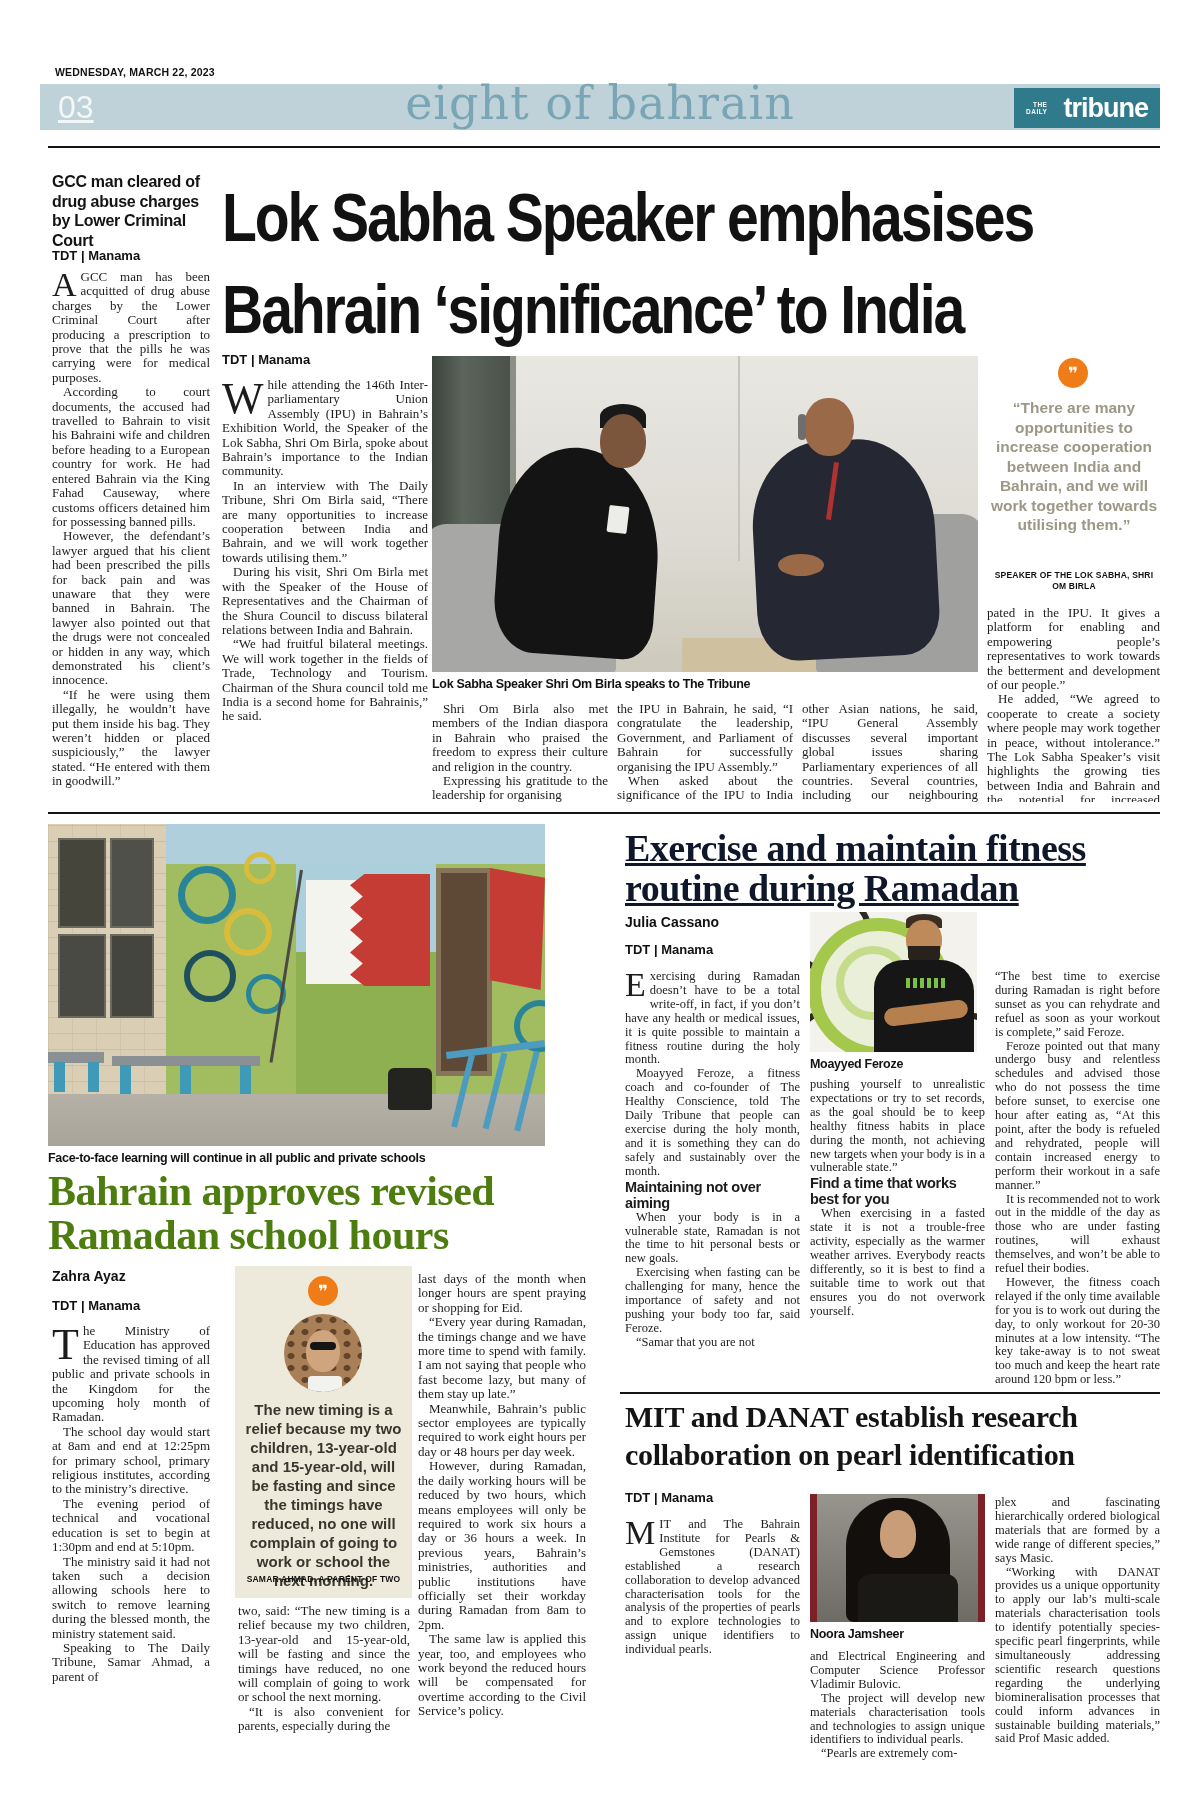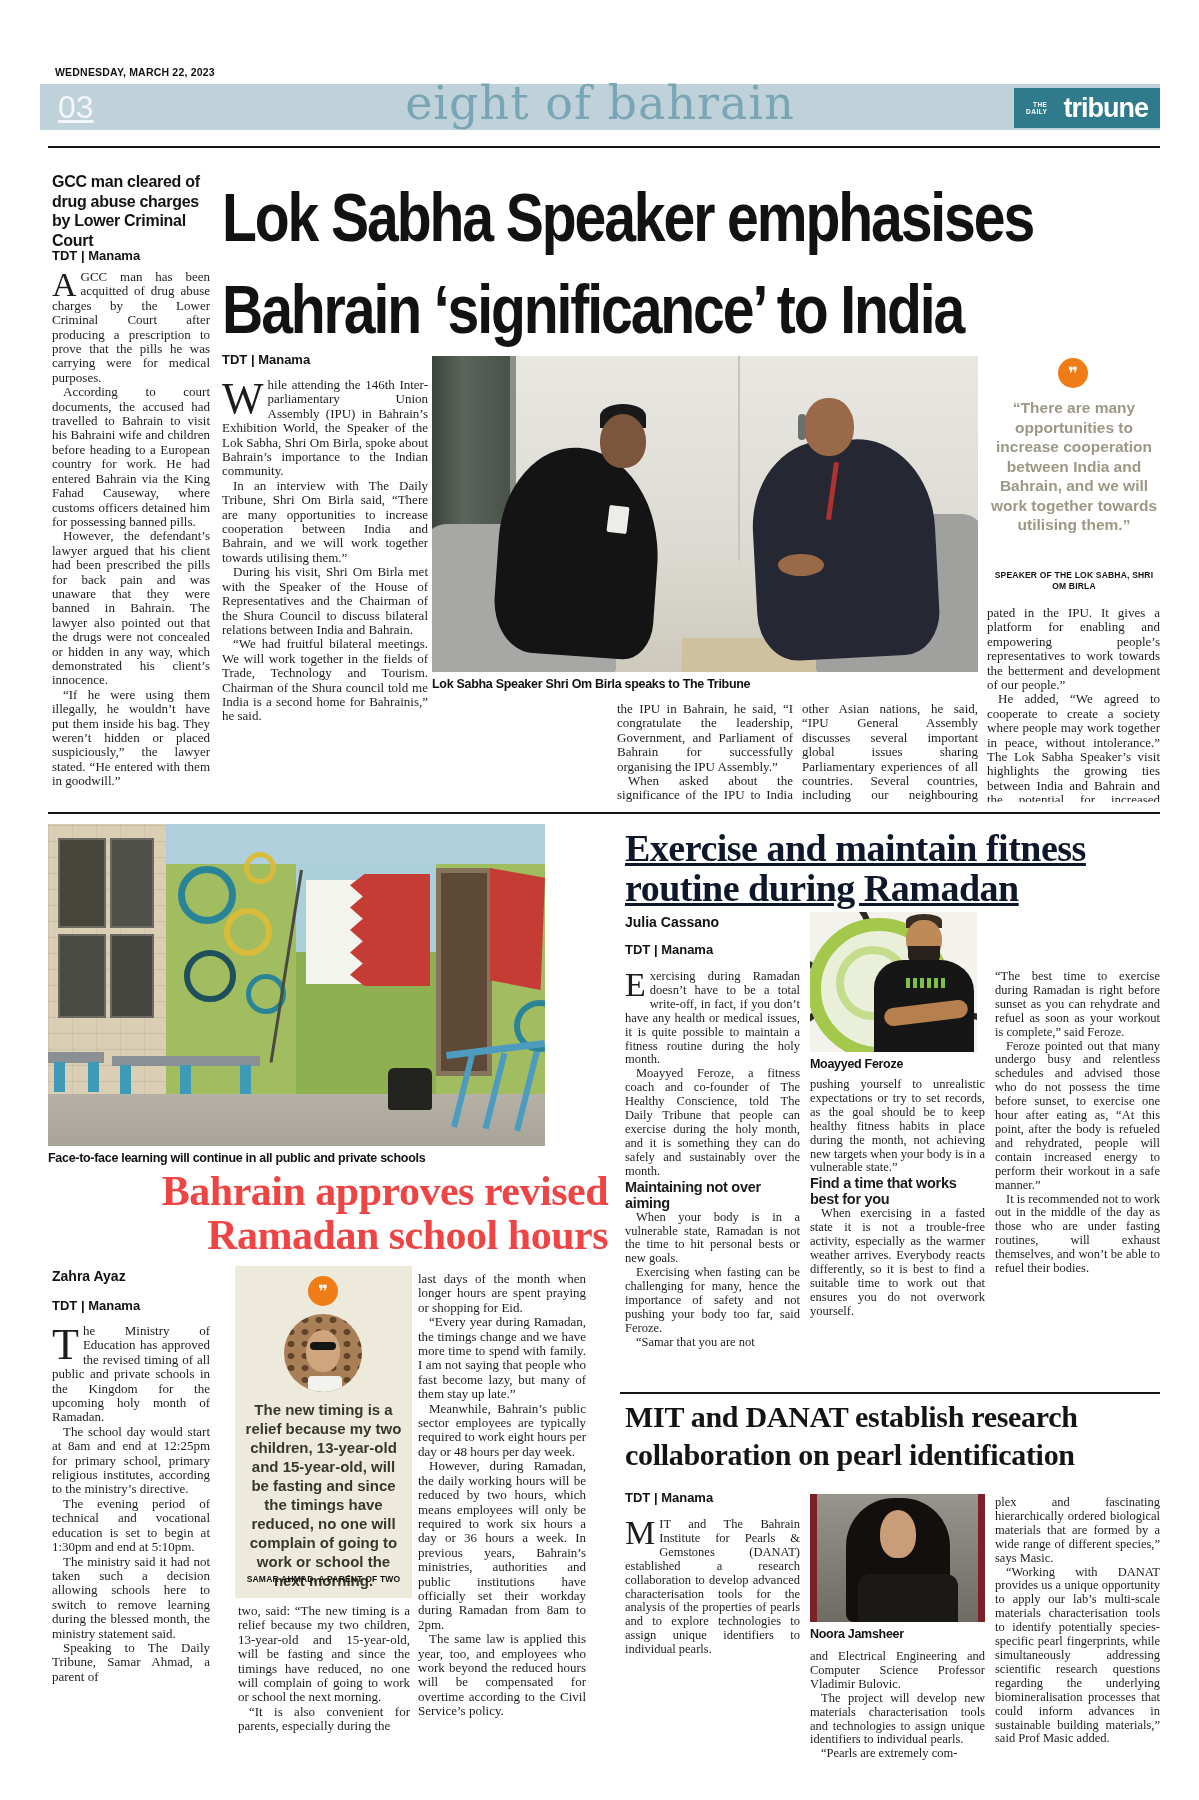--- a/index.html
+++ b/index.html
@@ -13,21 +13,21 @@
   .masthead{font:400 46px/46px "DejaVu Serif",serif;color:#7aa5b5;text-align:center;letter-spacing:1px;}
   .logo{background:#2f7b8c;display:flex;align-items:center;justify-content:center;gap:16px;}
   .logo-sm{position:static!important;display:flex;flex-direction:column;align-items:flex-end;}
   .logo-sm span{font:700 6.5px/7px "Liberation Sans",sans-serif;color:#fff;letter-spacing:.5px;}
   .logo-big{position:static!important;font:700 27px/27px "Liberation Sans",sans-serif;color:#fff;letter-spacing:-1px;}
   .hr{background:#141414;}
   
   .h-main{font:700 68px/94px "Liberation Sans",sans-serif;letter-spacing:-2.5px;color:#121212;
           transform:scaleX(.84);transform-origin:0 0;white-space:nowrap;}
   .h-gcc{font:700 16.5px/19.5px "Liberation Sans",sans-serif;letter-spacing:-.3px;color:#131313;transform:scaleX(.97);transform-origin:0 0;}
-  .h-serif{font:700 42px/46px "Liberation Serif",serif;letter-spacing:-.5px;color:#ef4444;white-space:nowrap;text-align:right;}
+  .h-serif{font:700 42px/46px "Liberation Serif",serif;letter-spacing:-.5px;color:#4d7c0f;white-space:nowrap;}
   .h-serif2{font:700 38px/40px "Liberation Serif",serif;letter-spacing:-.5px;color:#0f172a;white-space:nowrap;text-decoration:underline;}
   .h-serif3{font:700 30px/37px "Liberation Serif",serif;letter-spacing:-.3px;color:#141414;white-space:nowrap;}
   
   .by{font:700 13px "Liberation Sans",sans-serif;color:#111;}
   .auth{font:700 14px "Liberation Sans",sans-serif;color:#111;}
   .col{font:400 13px/14.4px "Liberation Serif",serif;text-align:justify;color:#1c1c1c;overflow:hidden;}
   .col.sm{font-size:12.5px;line-height:13.9px;}
   .col p{margin:0;}
   .col p.ind{text-indent:11px;}
   .dc{float:left;font:400 34px/27px "Liberation Serif",serif;padding:1px 4px 0 0;}
@@ -94,20 +94,24 @@
     <div style="left:168px;top:58px;width:46px;height:54px;background:#7b563c;border-radius:50% 50% 46% 46%"></div>
     <div style="left:176px;top:150px;width:20px;height:27px;background:#ecece8;border-radius:2px;transform:rotate(7deg)"></div>
     <div style="left:322px;top:84px;width:182px;height:218px;background:#252732;border-radius:40% 42% 20% 22%;transform:rotate(-3deg)"></div>
     <div style="left:372px;top:42px;width:50px;height:58px;background:#9a6a48;border-radius:48%"></div>
     <div style="left:366px;top:58px;width:8px;height:26px;background:#6e6e6e;border-radius:4px"></div>
     <div style="left:398px;top:106px;width:5px;height:58px;background:#b03230;transform:rotate(8deg)"></div>
     <div style="left:346px;top:198px;width:46px;height:22px;background:#9a6a48;border-radius:50%"></div>
   </div>
   <div class="cap" style="left:432px;top:677px;width:420px;height:16px">Lok Sabha Speaker Shri Om Birla speaks to The Tribune</div>
 
+  <div class="col" style="left:432px;top:702px;width:176px;height:100px">
+    <p class="ind">Shri Om Birla also met members of the Indian diaspora in Bahrain who praised the freedom to express their culture and religion in the country.</p>
+    <p class="ind">Expressing his gratitude to the leadership for organising</p>
+  </div>
   <div class="col" style="left:617px;top:702px;width:176px;height:100px">
     <p>the IPU in Bahrain, he said, “I congratulate the leadership, Government, and Parliament of Bahrain for successfully organising the IPU Assembly.”</p>
     <p class="ind">When asked about the significance of the IPU to India and</p>
   </div>
   <div class="col" style="left:802px;top:702px;width:176px;height:100px">
     <p>other Asian nations, he said, “IPU General Assembly discusses several important global issues sharing Parliamentary experiences of all countries. Several countries, including our neighbouring nations, partici-</p>
   </div>
 
   <div class="qc" style="left:1058px;top:358px;width:30px;height:30px">❞</div>
   <div class="pq" style="left:988px;top:398px;width:172px;height:166px">“There are many opportunities to increase cooperation between India and Bahrain, and we will work together towards utilising them.”</div>
@@ -223,20 +227,21 @@
   <div class="cap" style="left:810px;top:1057px;width:170px;height:15px">Moayyed Feroze</div>
   <div class="col sm" style="left:810px;top:1078px;width:175px;height:312px">
     <p>pushing yourself to unrealistic expectations or try to set records, as the goal should be to keep healthy fitness habits in place during the month, not achieving new targets when your body is in a vulnerable state.”</p>
     <p class="sub">Find a time that works best for you</p>
     <p class="ind">When exercising in a fasted state it is not a trouble-free activity, especially as the warmer weather arrives. Everybody reacts differently, so it is best to find a suitable time to work out that ensures you do not overwork yourself.</p>
   </div>
   <div class="col sm" style="left:995px;top:970px;width:165px;height:420px">
     <p>“The best time to exercise during Ramadan is right before sunset as you can rehydrate and refuel as soon as your workout is complete,” said Feroze.</p>
     <p class="ind">Feroze pointed out that many undergo busy and relentless schedules and advised those who do not possess the time before sunset, to exercise one hour after eating as, “At this point, after the body is refueled and rehydrated, people will contain increased energy to perform their workout in a safe manner.”</p>
     <p class="ind">It is recommended not to work out in the middle of the day as those who are under fasting routines, will exhaust themselves, and won’t be able to refuel their bodies.</p>
+    <p class="ind">However, the fitness coach relayed if the only time available for you is to work out during the day, to only workout for 20-30 minutes at a low intensity. “The key take-away is to not sweat too much and keep the heart rate around 120 bpm or less.”</p>
   </div>
 
   <div class="hr" style="left:620px;top:1392px;width:540px;height:1.5px"></div>
   <div style="left:625px;top:1396px;width:535px;height:80px">
     <div class="h-serif3" style="left:0;top:2px;width:535px;height:37px">MIT and DANAT establish research</div>
     <div class="h-serif3" style="left:0;top:40px;width:535px;height:37px">collaboration on pearl identification</div>
   </div>
   <div class="by" style="left:625px;top:1490px;width:170px;height:16px">TDT | Manama</div>
   <div class="col sm" style="left:625px;top:1518px;width:175px;height:244px">
     <p><span class="dc">M</span><span>IT and The Bahrain Institute for Pearls &amp; Gemstones (DANAT) established a research collaboration to develop advanced characterisation tools for the analysis of the properties of pearls and to explore technologies to assign unique identifiers to individual pearls.</span></p>

